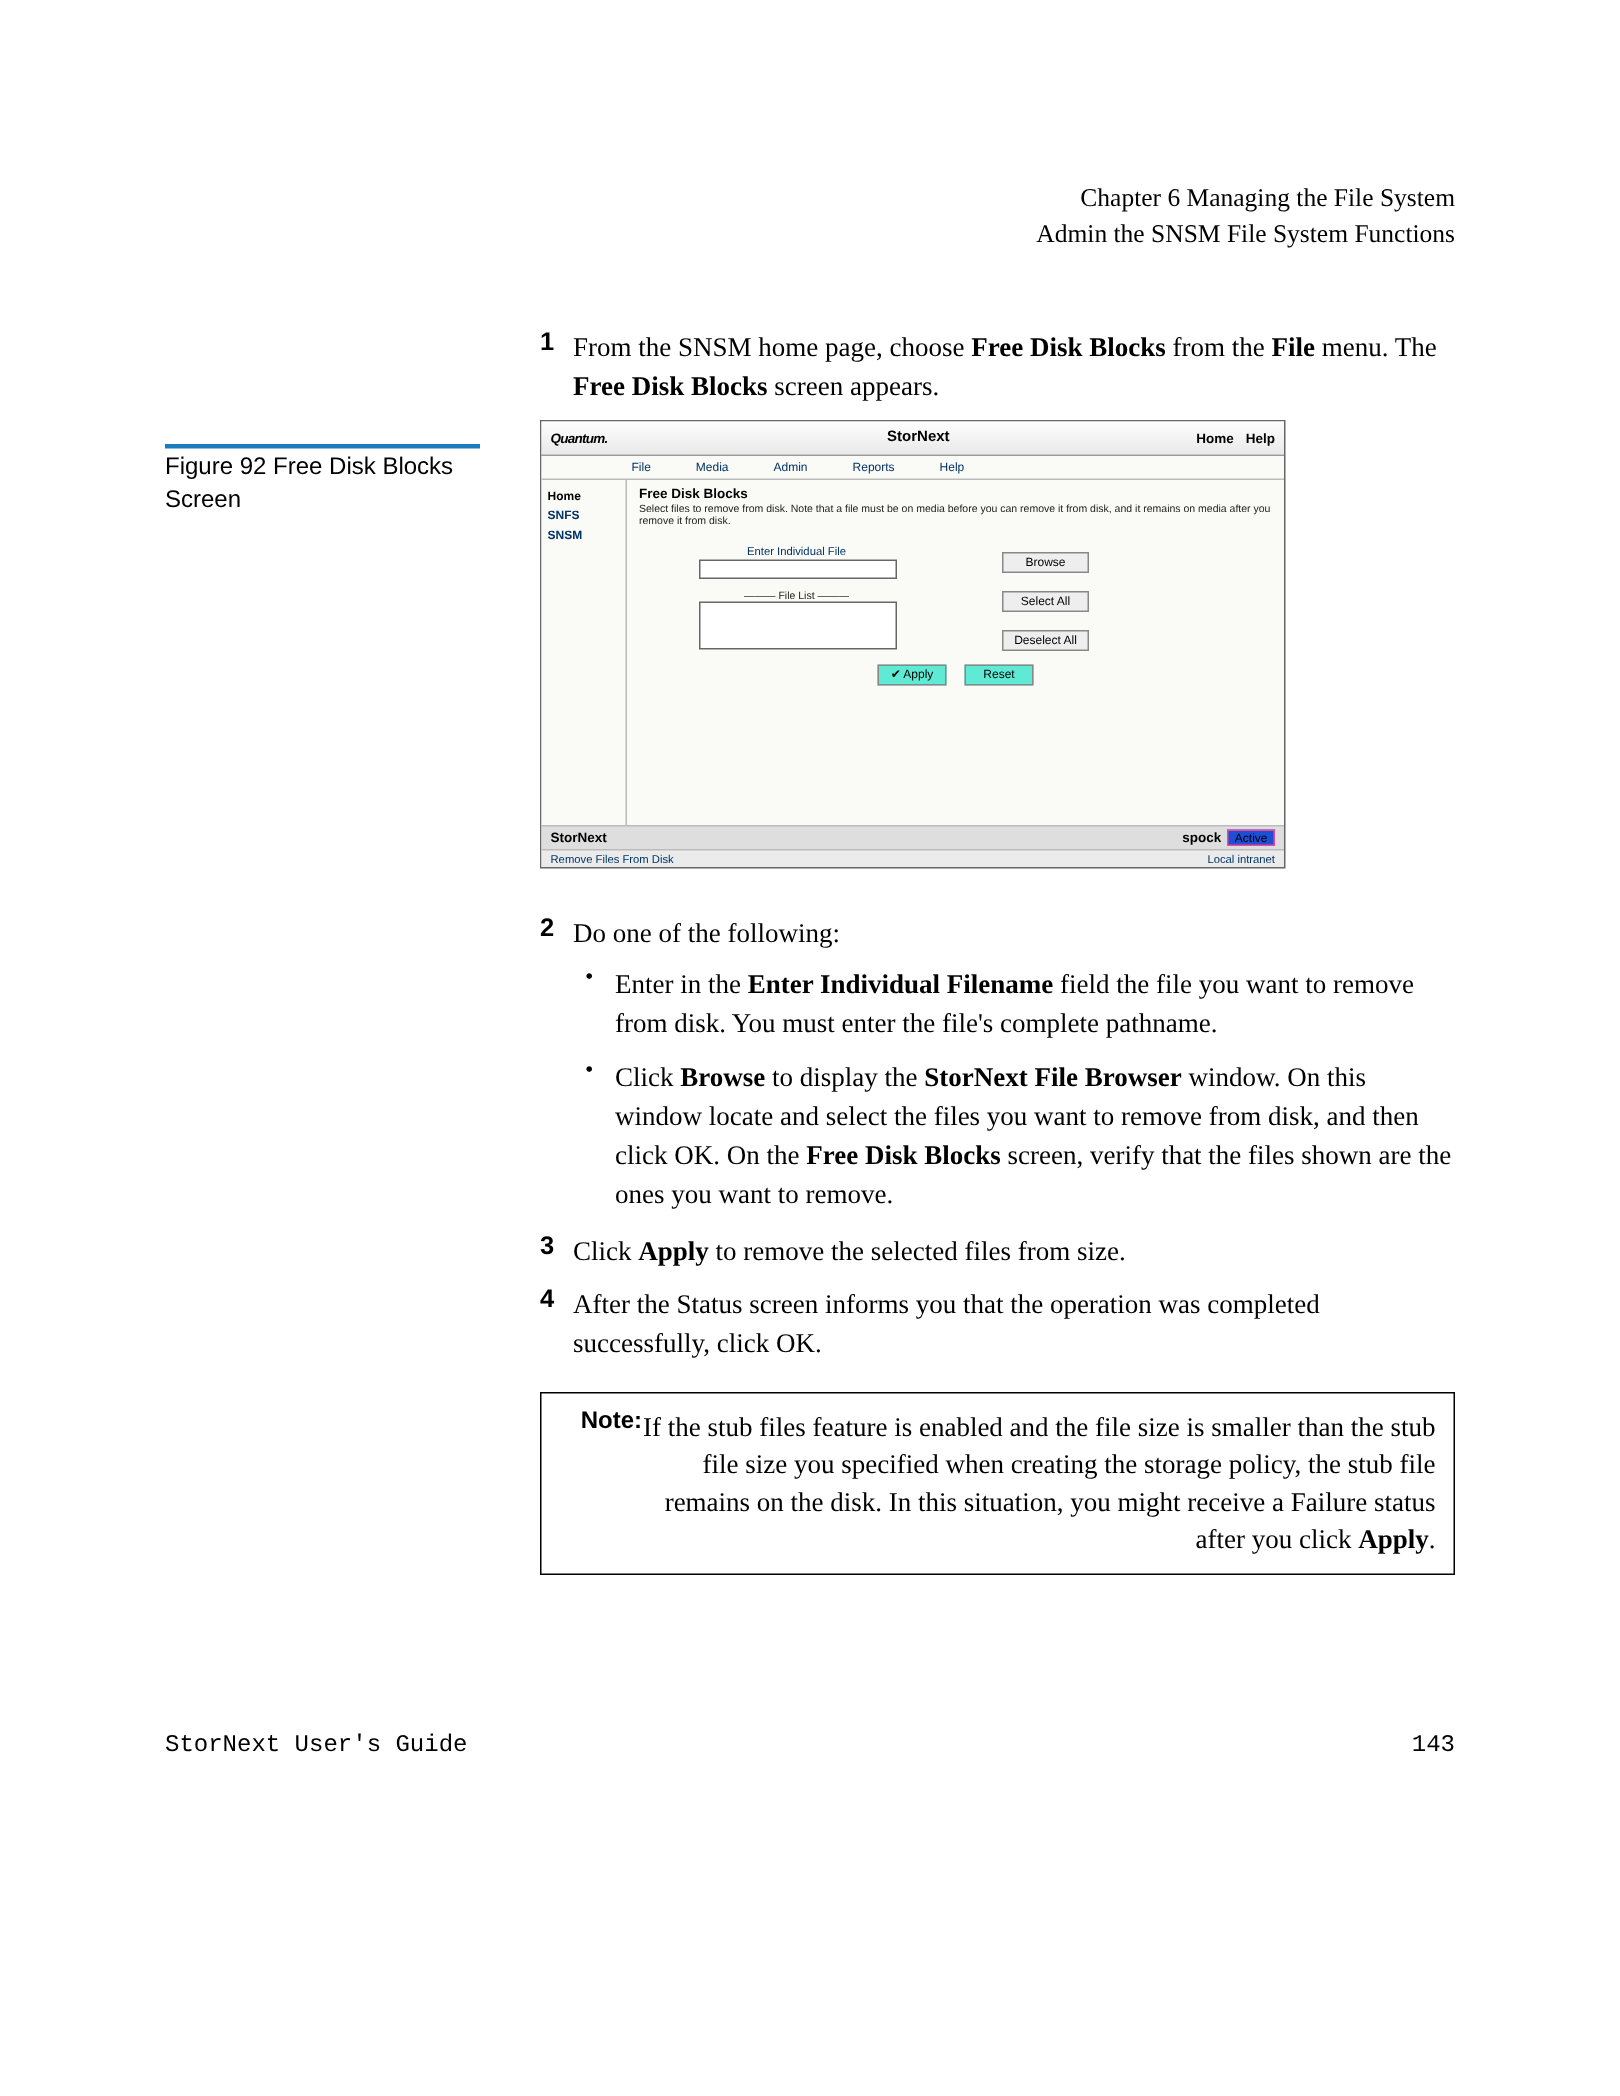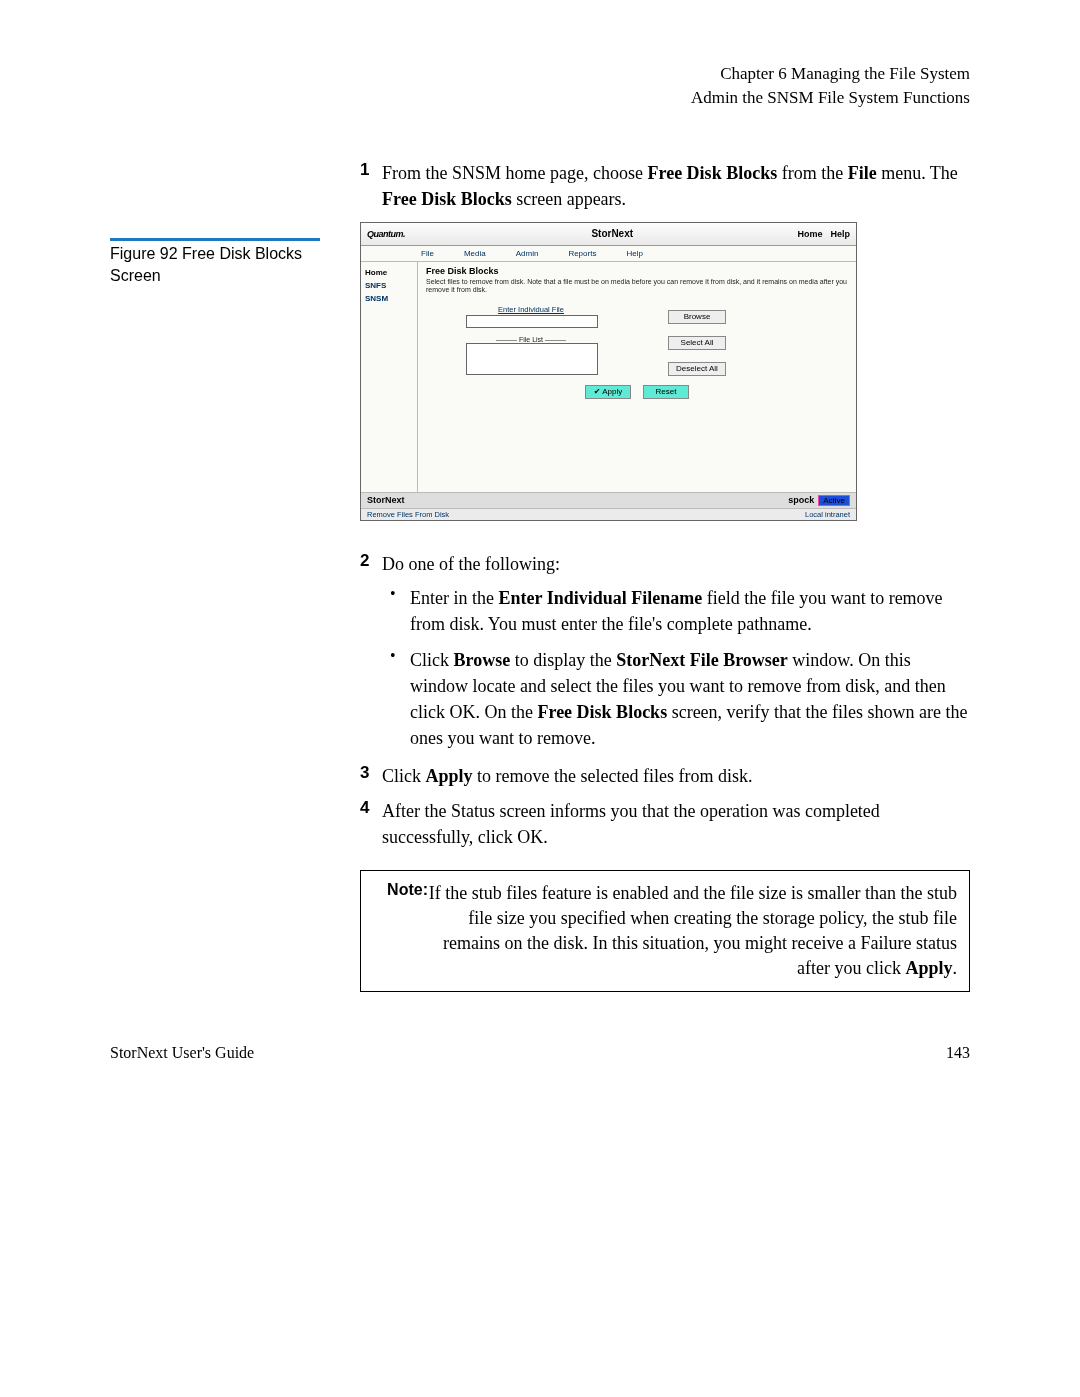--- a/index.html
+++ b/index.html
@@ -3,21 +3,21 @@
 <meta charset="utf-8">
 <style>
   body {
     margin: 0;
     background: #fff;
     font-family: "Palatino Linotype", "Book Antiqua", Palatino, serif;
     color: #000;
     width: 1080px;
   }
   .page {
-    padding: 62px 110px 100px 110px;
+    padding: 120px 110px 100px 110px;
     position: relative;
     min-height: 1100px;
   }
   .header-meta {
     text-align: right;
     font-size: 17px;
     line-height: 1.4;
     margin-bottom: 50px;
   }
   .two-col {
@@ -102,21 +102,21 @@
     border-right: 1px solid #bbb;
     padding: 6px 4px;
     font-size: 8px;
     font-weight: bold;
   }
   .shot-side div { margin-bottom: 4px; }
   .shot-side .link { color: #036; }
   .shot-main { flex: 1; padding: 4px 8px; position: relative; }
   .panel-title { font-size: 9px; font-weight: bold; margin-bottom: 2px; }
   .panel-desc { font-size: 7px; color: #222; line-height: 1.2; margin-bottom: 10px; }
-  .field-label { font-size: 7.5px; color: #036; text-decoration: underline; text-align: center; width: 130px; margin: 0 0 1px 40px; }
+  .field-label { font-size: 7.5px; color: #036; text-align: center; width: 130px; margin: 0 0 1px 40px; }
   .field-input { border: 1px solid #666; height: 11px; width: 130px; margin: 0 0 8px 40px; background: #fff; }
   .file-list-label { font-size: 7px; text-align: center; width: 130px; margin: 0 0 0 40px; color: #222; }
   .file-list-box { border: 1px solid #666; height: 30px; width: 130px; margin: 0 0 10px 40px; background: #fff; }
   .side-btns { position: absolute; left: 250px; top: 48px; display: flex; flex-direction: column; gap: 12px; }
   .mini-btn { border: 1px solid #888; background: #eee; font-size: 8px; width: 56px; height: 12px; text-align: center; line-height: 12px; }
   .bot-btns { display: flex; gap: 12px; justify-content: center; margin-top: 10px; }
   .mini-btn2 { border: 1px solid #888; background: #5eead4; font-size: 8px; width: 44px; height: 12px; text-align: center; line-height: 12px; }
   .shot-status1 {
     display: flex; justify-content: space-between; align-items: center;
     background: #dedede; border-top: 1px solid #bbb;
@@ -145,23 +145,23 @@
     font-size: 16px;
   }
   .note-body {
     flex: 1;
     font-size: 18px;
     line-height: 1.4;
   }
   .footer {
     display: flex;
     justify-content: space-between;
-    font-family: Liberation Serif, serif;
+    font-family: Liberation Mono, monospace;
     font-size: 16px;
-    margin-top: 52px;
+    margin-top: 104px;
   }
 </style>
 </head>
 <body>
 
 <div class="page">
 
   <div class="header-meta">
     <div>Chapter 6  Managing the File System</div>
     <div>Admin the SNSM File System Functions</div>
@@ -254,21 +254,21 @@
           <div class="bullet-dot">•</div>
           <div class="bullet-body">
             <span>Click </span><span class="b">Browse</span><span> to display the </span><span class="b">StorNext File Browser</span><span> window. On this window locate and select the files you want to remove from disk, and then click OK. On the </span><span class="b">Free Disk Blocks</span><span> screen, verify that the files shown are the ones you want to remove.</span>
           </div>
         </div>
       </div>
 
       <div class="step">
         <div class="step-num">3</div>
         <div class="step-body">
-          <span>Click </span><span class="b">Apply</span><span> to remove the selected files from disk.</span>
+          <span>Click </span><span class="b">Apply</span><span> to remove the selected files from size.</span>
         </div>
       </div>
 
       <div class="step">
         <div class="step-num">4</div>
         <div class="step-body">After the Status screen informs you that the operation was completed successfully, click OK.</div>
       </div>
 
       <div class="note-box">
         <div class="note-label">Note:</div>

